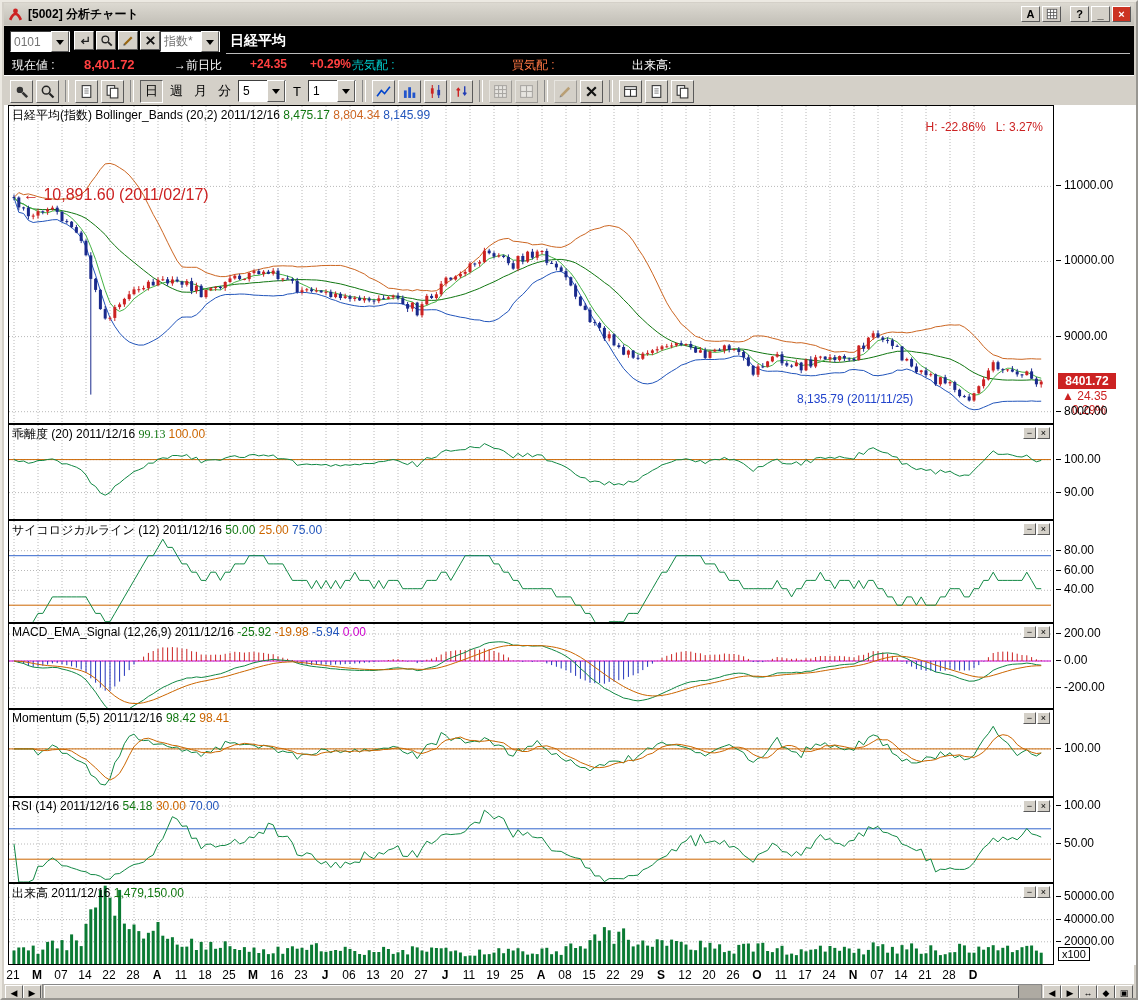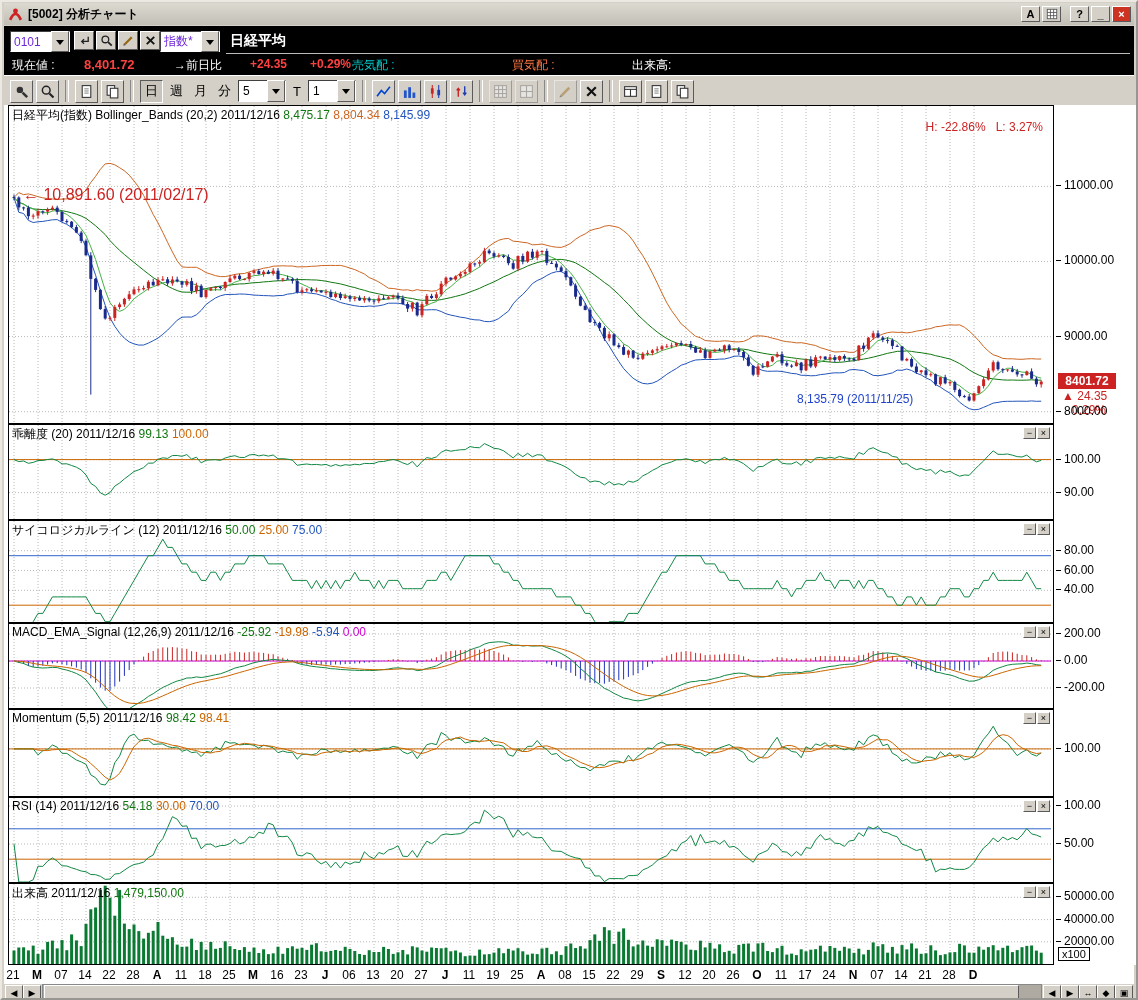--- a/index.html
+++ b/index.html
@@ -13,21 +13,21 @@
   .btn3d.pressed{border-color:#5a5a5a #ffffff #ffffff #5a5a5a;background:#c8c4bc;}
   .tbtn{width:19px;height:16px;font-size:11px;font-weight:bold;text-align:center;line-height:14px;cursor:default;}
   .tbtn svg{width:12px;height:12px;margin-top:1px;}
   .tbtn.close{background:#cc3322;color:#fff;}
   .tbtn-gap{width:5px;}
   
   .cmdbar{position:absolute;left:2px;top:24px;right:2px;height:28px;background:#000;}
   .combo{position:absolute;top:5px;height:19px;background:#fff;border:1px solid;border-color:#404040 #fff #fff #404040;display:flex;align-items:center;}
   .combo-code{left:6px;width:58px;}
   .combo-index{left:156px;width:58px;}
-  .combo-text{flex:1;font-size:12px;padding-left:3px;color:#6d28d9;white-space:nowrap;}
+  .combo-text{flex:1;font-size:12px;padding-left:3px;color:#737373;white-space:nowrap;}
   .dd{width:16px;height:100%;background:#d4d0c8;border:1px solid;border-color:#fff #5a5a5a #5a5a5a #fff;display:flex;align-items:center;justify-content:center;}
   .dd::after{content:"";border:4px solid transparent;border-top:5px solid #000;margin-top:5px;}
   #cmdbtns{position:absolute;left:70px;top:5px;display:flex;gap:2px;}
   #cmdbtns .cbtn{width:20px;height:19px;display:flex;align-items:center;justify-content:center;}
   #cmdbtns svg{width:13px;height:13px;}
   .symbol{position:absolute;left:226px;top:6px;font-size:14px;font-weight:bold;color:#fff;}
   .symline{position:absolute;left:222px;right:4px;bottom:0;height:1px;background:#bbb;}
   
   .quotebar{position:absolute;left:2px;top:52px;right:2px;height:21px;background:#000;}
   .q{position:absolute;top:3px;font-size:12px;white-space:pre;}
@@ -809,21 +809,21 @@
             <line class="vg" x1="869.0" y1="0" x2="869.0" y2="94"></line>
             <line class="vg" x1="893.0" y1="0" x2="893.0" y2="94"></line>
             <line class="vg" x1="917.0" y1="0" x2="917.0" y2="94"></line>
             <line class="vg" x1="941.0" y1="0" x2="941.0" y2="94"></line>
             <line class="vg" x1="965.0" y1="0" x2="965.0" y2="94"></line>
             <line class="vg" x1="0" y1="34.6" x2="1042" y2="34.6"></line>
             <line class="vg" x1="0" y1="67.6" x2="1042" y2="67.6"></line>
             <line x1="0" y1="34.6" x2="1042" y2="34.6" stroke="#cc6600" stroke-width="1"></line>
             <polyline fill="none" stroke="#118844" stroke-width="1" points="5.0,34.6 9.8,36.6 14.6,36.0 19.4,38.3 24.2,37.4 29.0,35.5 33.8,35.5 38.6,34.5 43.4,33.9 48.2,35.6 53.0,38.9 57.8,38.8 62.6,40.5 67.4,42.2 72.2,44.9 77.0,50.0 81.8,58.4 86.6,61.5 91.4,67.9 96.2,70.2 101.0,67.6 105.8,61.1 110.6,58.0 115.4,53.9 120.2,50.3 125.0,46.5 129.8,44.8 134.6,42.6 139.4,38.2 144.2,38.1 149.0,34.3 153.8,32.8 158.6,33.4 163.4,30.5 168.2,30.5 173.0,31.3 177.8,29.6 182.6,34.1 187.4,32.2 192.2,37.9 197.0,35.2 201.8,34.9 206.6,34.7 211.4,35.4 216.2,33.0 221.0,31.6 225.8,30.7 230.6,32.4 235.4,32.5 240.2,30.0 245.0,29.4 249.8,30.9 254.6,30.0 259.4,31.1 264.2,30.0 269.0,33.8 273.8,33.7 278.6,34.2 283.4,35.1 288.2,40.3 293.0,39.5 297.8,39.0 302.6,39.7 307.4,39.4 312.2,40.0 317.0,39.4 321.8,41.3 326.6,39.5 331.4,41.0 336.2,39.7 341.0,40.3 345.8,39.2 350.6,39.8 355.4,38.4 360.2,38.6 365.0,38.4 369.8,36.7 374.6,36.5 379.4,35.4 384.2,34.5 389.0,35.6 393.8,37.9 398.6,39.6 403.4,36.5 408.2,41.9 413.0,36.5 417.8,32.6 422.6,33.5 427.4,31.9 432.2,27.3 437.0,25.0 441.8,26.2 446.6,25.4 451.4,24.8 456.2,24.6 461.0,21.6 465.8,22.5 470.6,22.7 475.4,18.6 480.2,20.8 485.0,23.3 489.8,23.9 494.6,25.8 499.4,29.4 504.2,32.9 509.0,28.4 513.8,31.7 518.6,28.3 523.4,31.8 528.2,29.7 533.0,30.1 537.8,35.7 542.6,36.3 547.4,38.1 552.2,39.8 557.0,42.1 561.8,45.3 566.6,49.5 571.4,52.3 576.2,52.9 581.0,57.0 585.8,56.0 590.6,56.7 595.4,59.9 600.2,56.6 605.0,59.8 609.8,58.7 614.6,60.1 619.4,56.2 624.2,57.2 629.0,55.3 633.8,50.8 638.6,48.5 643.4,45.4 648.2,43.0 653.0,39.9 657.8,38.4 662.6,36.9 667.4,34.8 672.2,34.7 677.0,33.8 681.8,34.8 686.6,36.8 691.4,35.4 696.2,38.6 701.0,35.3 705.8,34.4 710.6,34.8 715.4,32.4 720.2,34.9 725.0,34.6 729.8,36.1 734.6,38.7 739.4,42.5 744.2,46.4 749.0,41.7 753.8,41.5 758.6,38.3 763.4,35.6 768.2,34.1 773.0,38.2 777.8,38.9 782.6,38.9 787.4,36.8 792.2,40.3 797.0,34.7 801.8,37.8 806.6,33.0 811.4,32.4 816.2,33.5 821.0,32.2 825.8,33.4 830.6,31.4 835.4,32.8 840.2,33.4 845.0,34.2 849.8,27.5 854.6,29.4 859.4,24.3 864.2,22.7 869.0,25.4 873.8,27.3 878.6,28.1 883.4,31.4 888.2,32.2 893.0,39.2 897.8,38.6 902.6,42.2 907.4,44.6 912.2,43.5 917.0,45.4 921.8,44.6 926.6,49.0 931.4,45.0 936.2,47.4 941.0,46.3 945.8,49.1 950.6,51.2 955.4,50.0 960.2,50.3 965.0,45.2 969.8,40.4 974.6,35.9 979.4,30.6 984.2,25.9 989.0,29.3 993.8,29.4 998.6,29.0 1003.4,30.2 1008.2,31.6 1013.0,32.0 1017.8,30.1 1022.6,34.1 1027.4,36.8 1032.2,35.4"></polyline>
           </svg>
-        <div class="phead"><span style="color: rgb(0, 0, 0);">乖離度 (20) 2011/12/16 </span><span style="color: rgb(17, 119, 17);">99.13 </span><span style="color: rgb(204, 102, 0);">100.00</span></div>
+        <div class="phead"><span style="color: rgb(0, 0, 0);">乖離度 (20) 2011/12/16 </span><span style="color: rgb(17, 119, 17); font-family: Liberation Serif, serif;">99.13 </span><span style="color: rgb(204, 102, 0);">100.00</span></div>
         <div class="pbtns">
           <div class="pbtn btn3d">−</div>
           <div class="pbtn btn3d">×</div>
         </div>
       </div>
 
       <div class="panel">
         <svg id="s2" width="1042" height="101">
             <line class="vg" x1="5.0" y1="0" x2="5.0" y2="101"></line>
             <line class="vg" x1="29.0" y1="0" x2="29.0" y2="101"></line>

